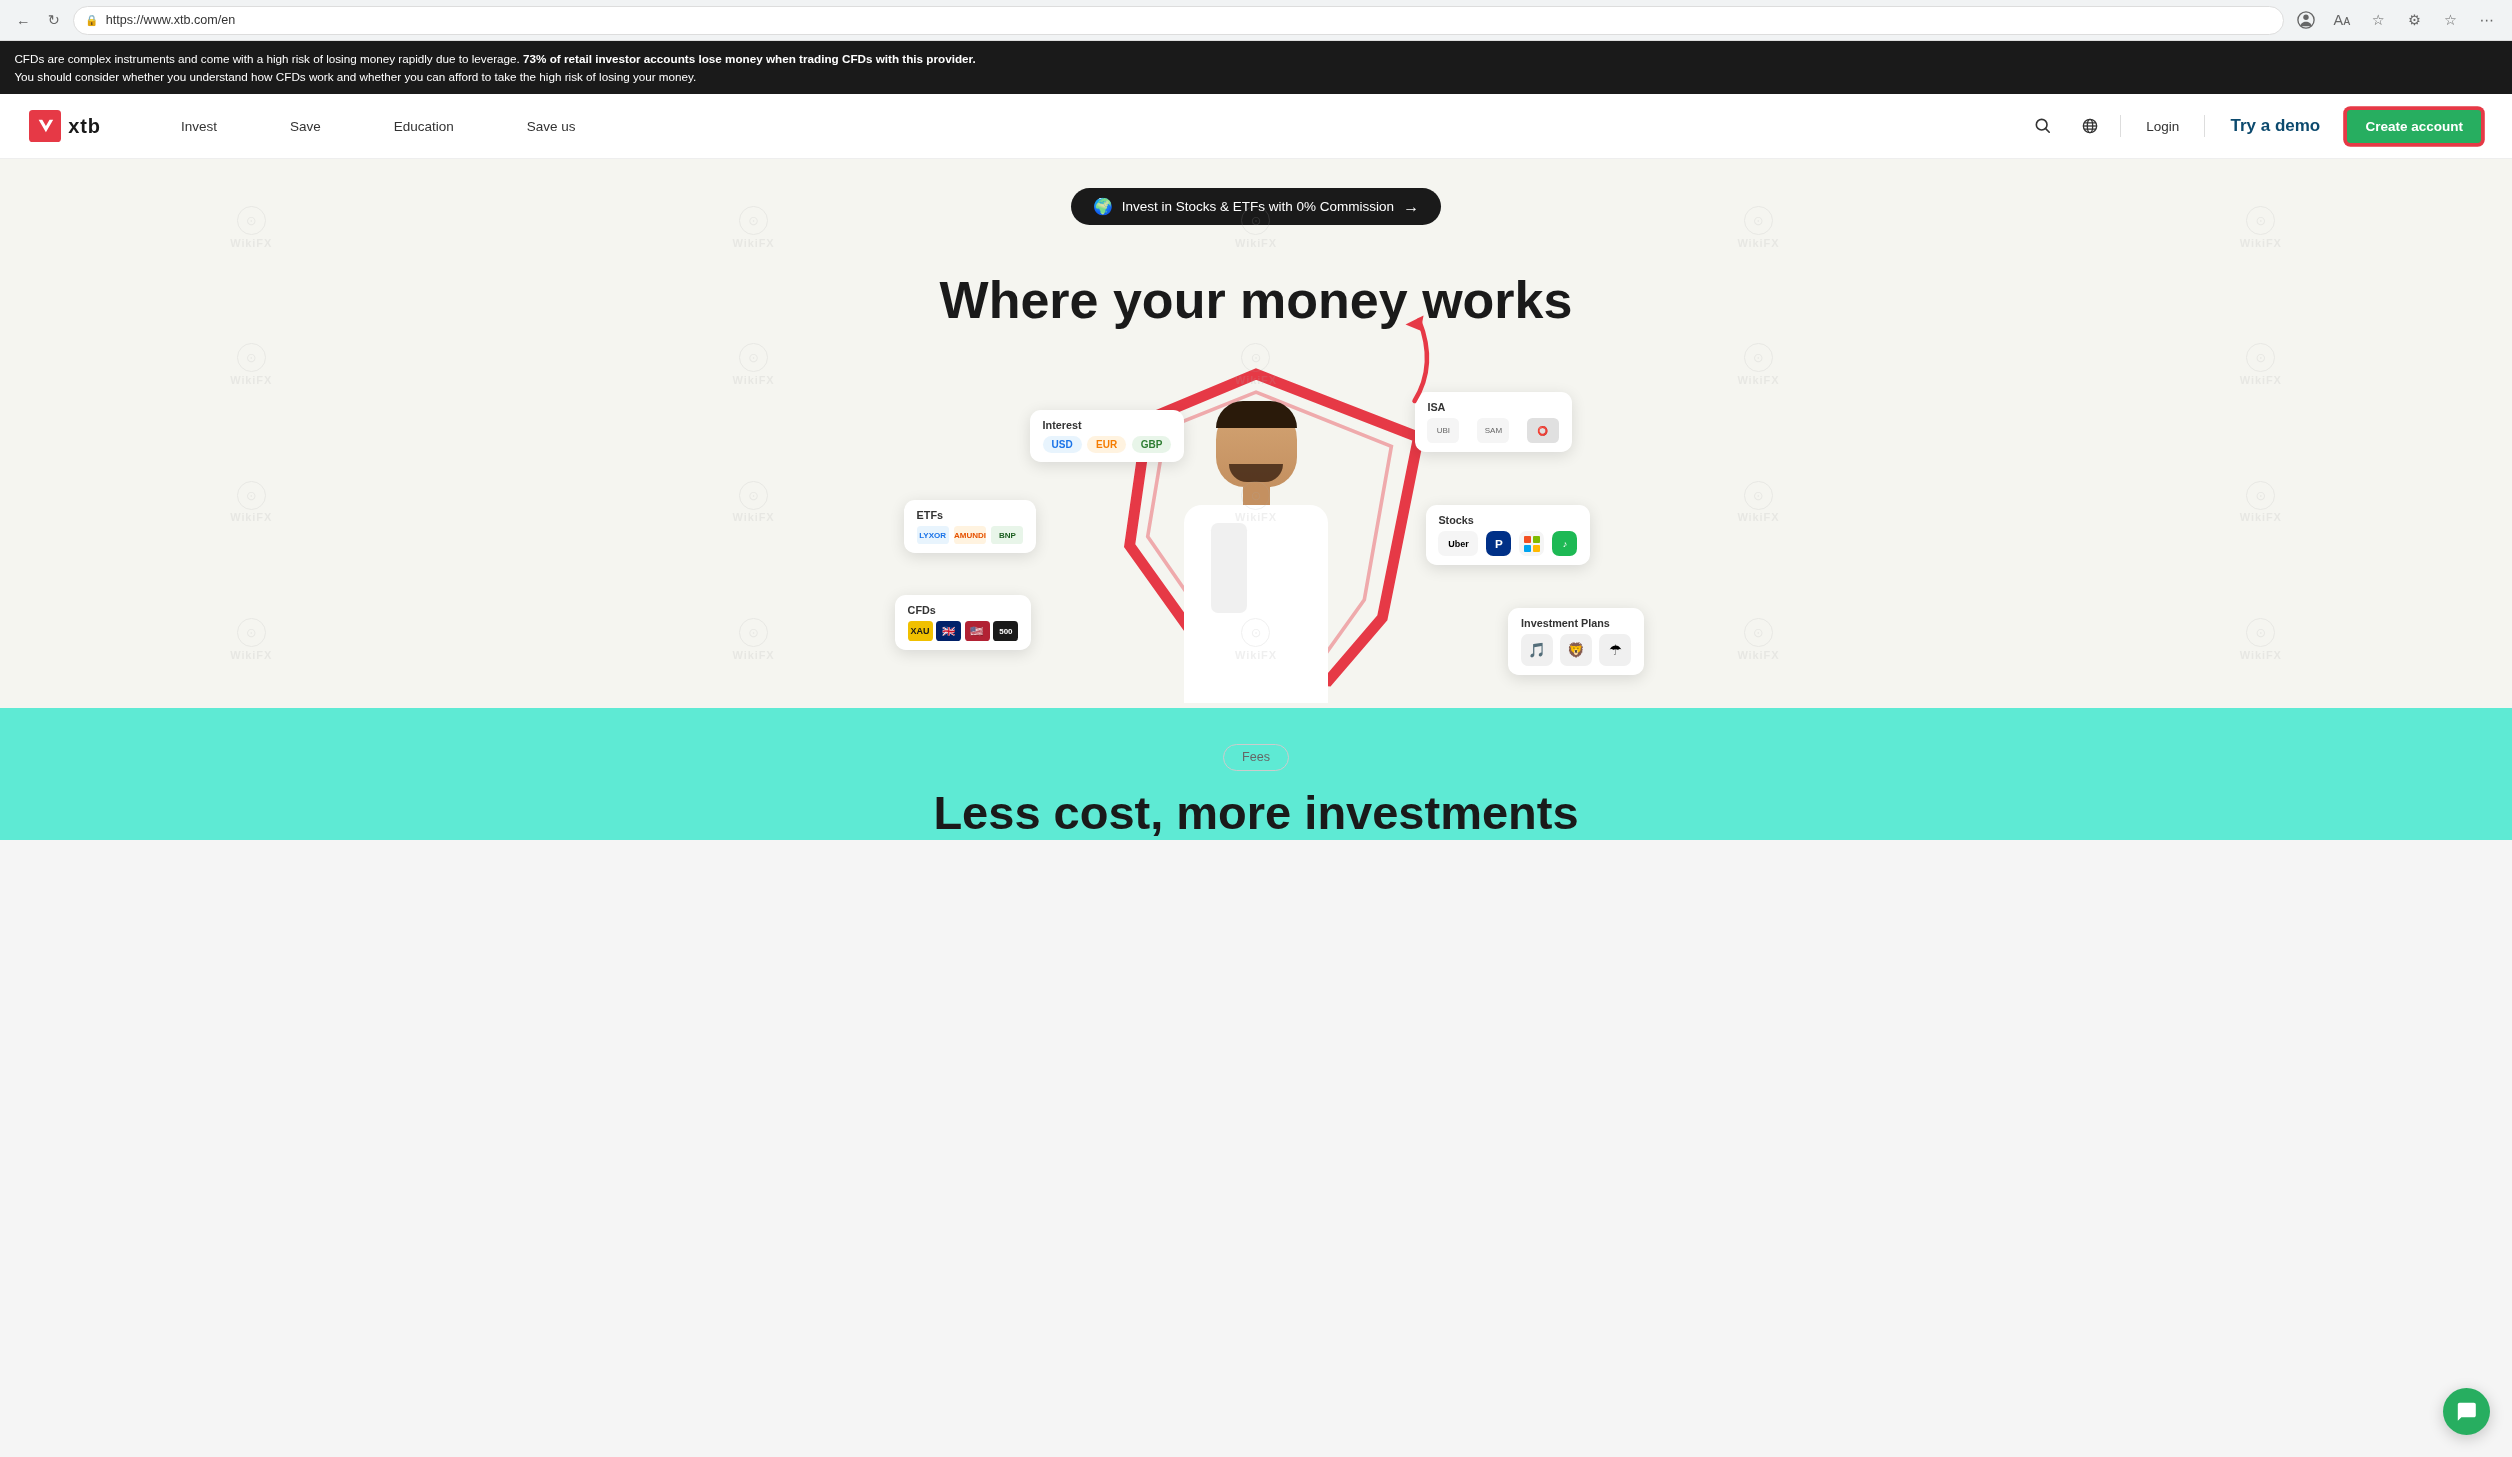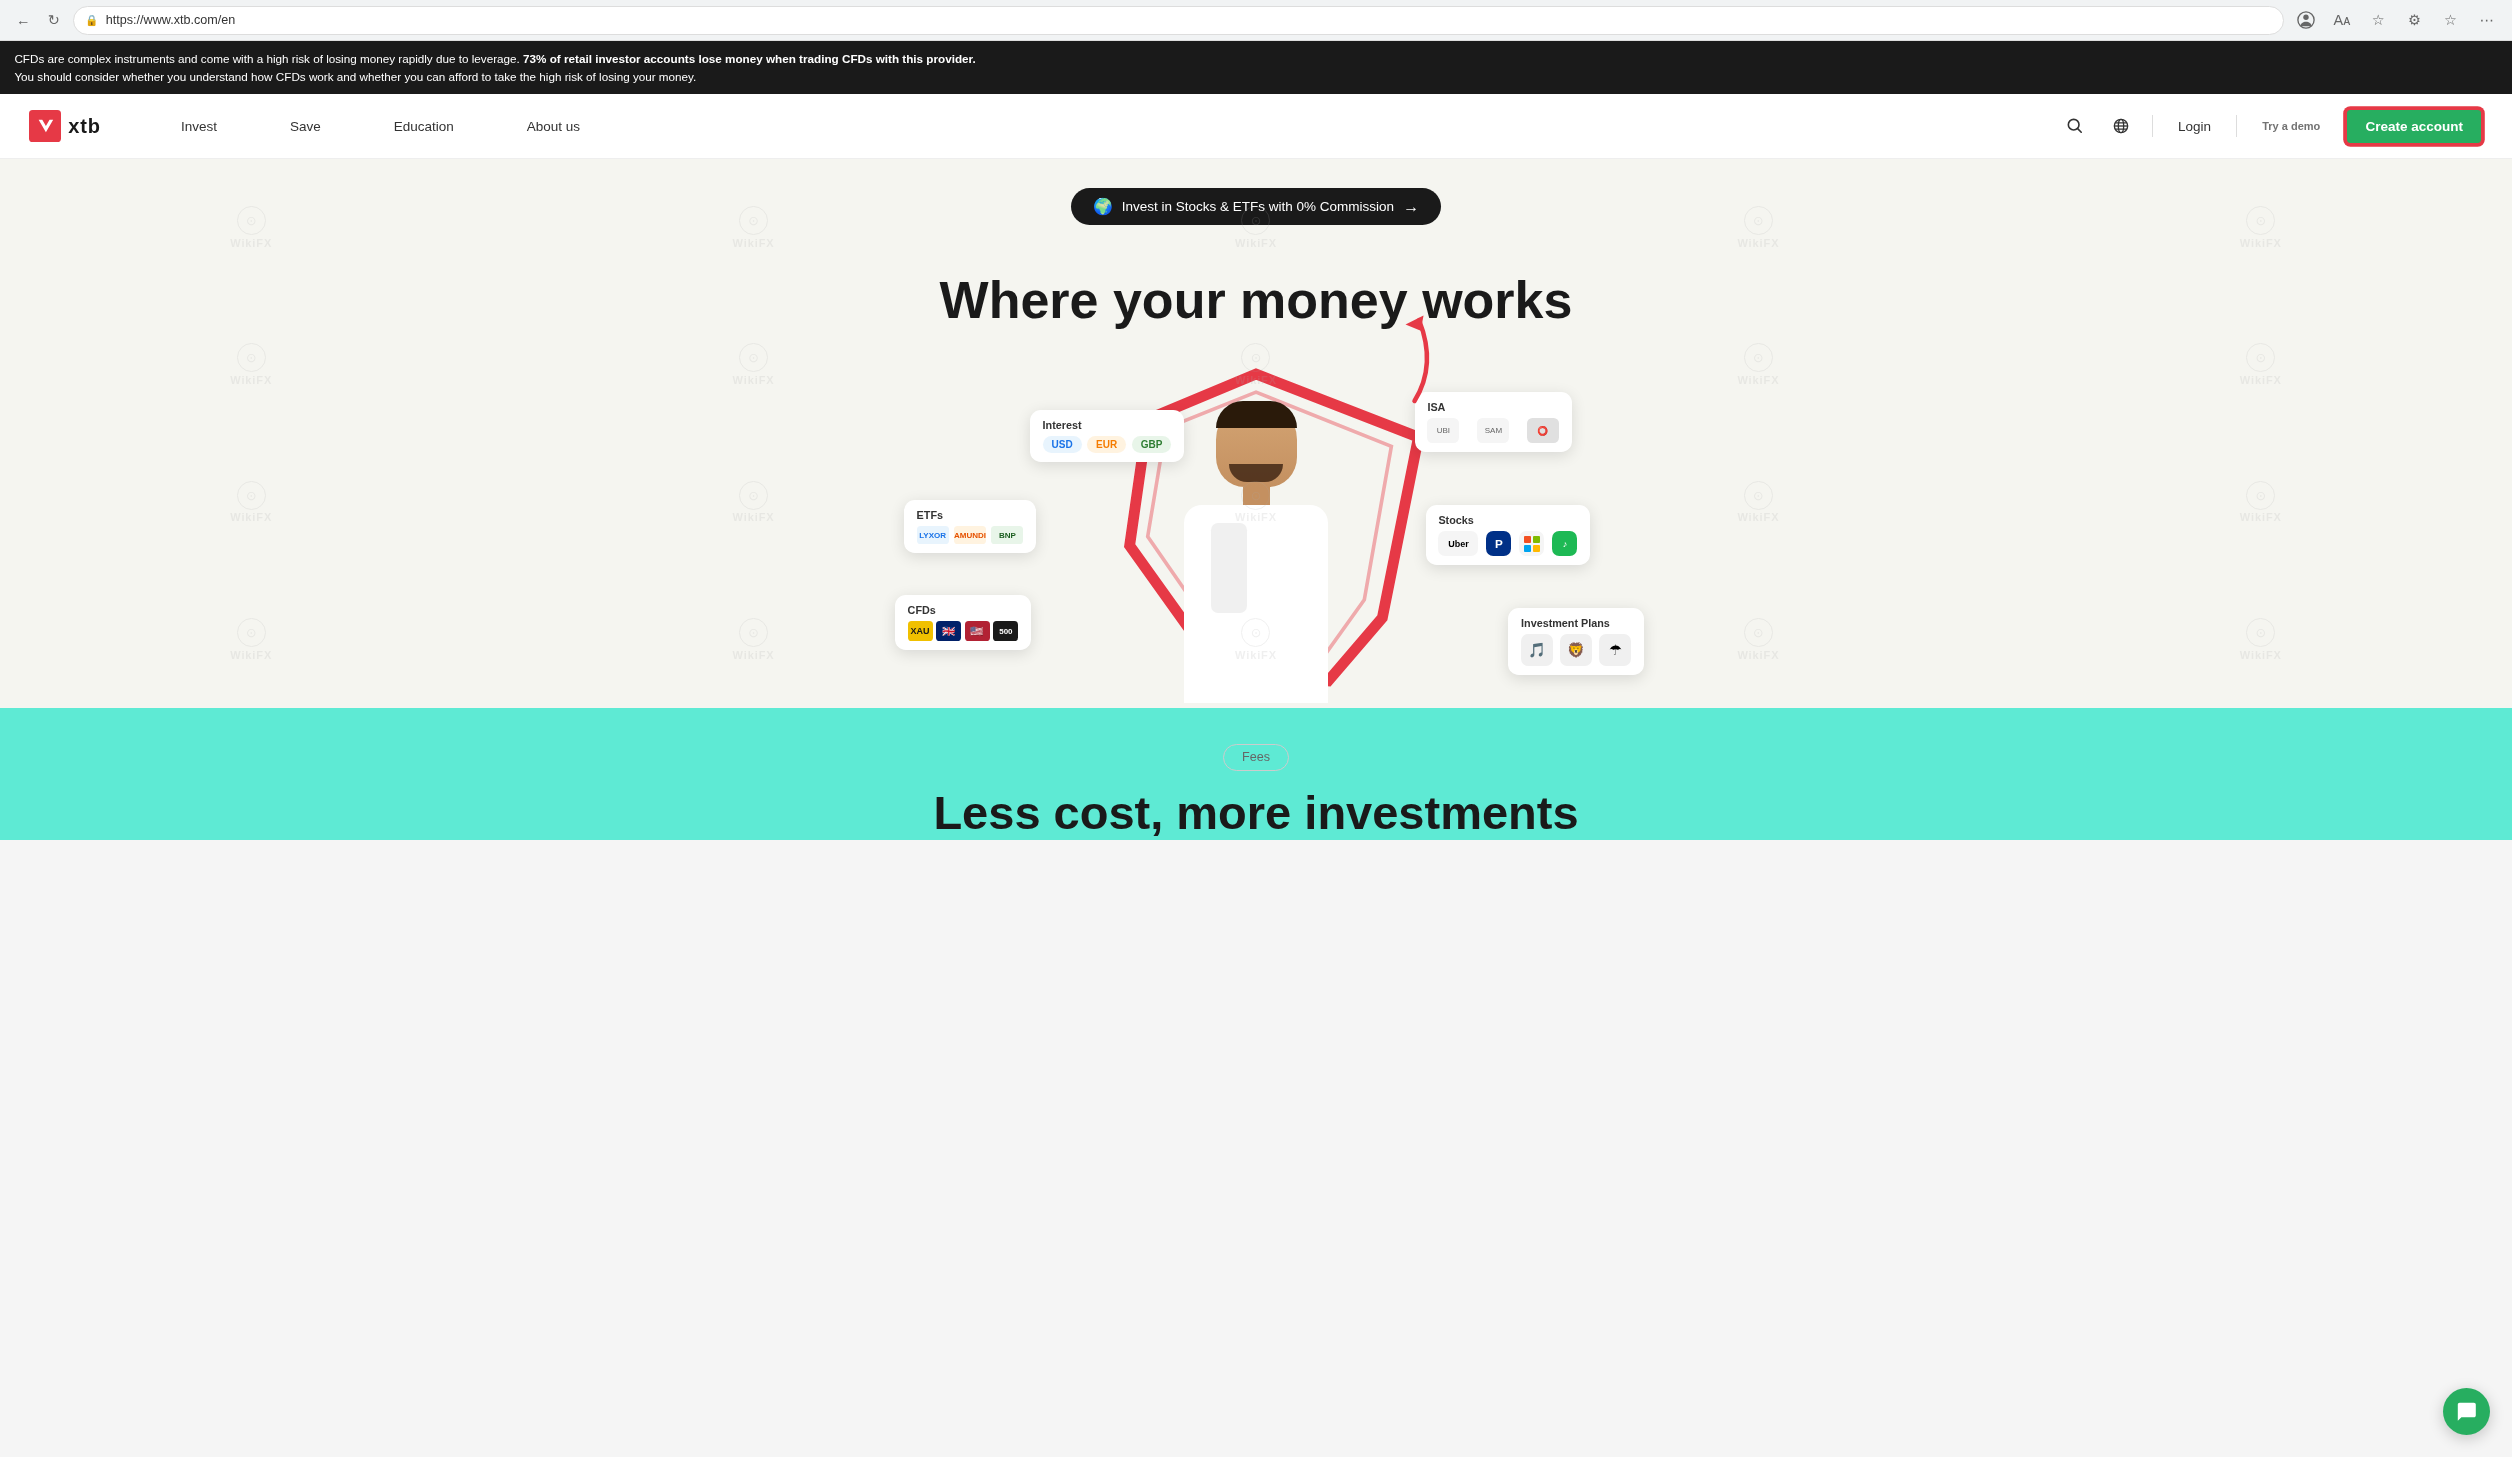--- a/index.html
+++ b/index.html
@@ -163,22 +163,22 @@
     .login-btn {
       font-size: 13.5px;
       color: #333;
       font-weight: 500;
       cursor: pointer;
       background: none;
       border: none;
       padding: 7.2px 10.8px;
     }
     .try-demo-btn {
-      font-size: 11px;
-      color: #737373;
+      font-size: 17px;
+      color: #0c4a6e;
       font-weight: 600;
       cursor: pointer;
       background: none;
       border: none;
       padding: 7.2px 10.8px;
     }
     .create-account-btn {
       background: #27ae60;
       color: white;
       border: 2.7px solid #e63946;
@@ -487,21 +487,21 @@
         <path d="M4 4L12 18L20 4H16L12 11L8 4H4Z" fill="white"></path>
       </svg>
     </div>
     <span class="logo-text">xtb</span>
   </a>
 
   <div class="nav-links">
     <a class="nav-link" href="#">Invest</a>
     <a class="nav-link" href="#">Save</a>
     <a class="nav-link" href="#">Education</a>
-    <a class="nav-link" href="#">About us</a>
+    <a class="nav-link" href="#">Save us</a>
   </div>
 
   <div class="nav-right">
     <button class="nav-icon-btn">
       <svg width="16" height="16" viewBox="0 0 18 18" fill="none">
         <circle cx="7.5" cy="7.5" r="6" stroke="#333" stroke-width="1.8"></circle>
         <path d="M12 12L16 16" stroke="#333" stroke-width="1.8" stroke-linecap="round"></path>
       </svg>
     </button>
     <button class="nav-icon-btn">

